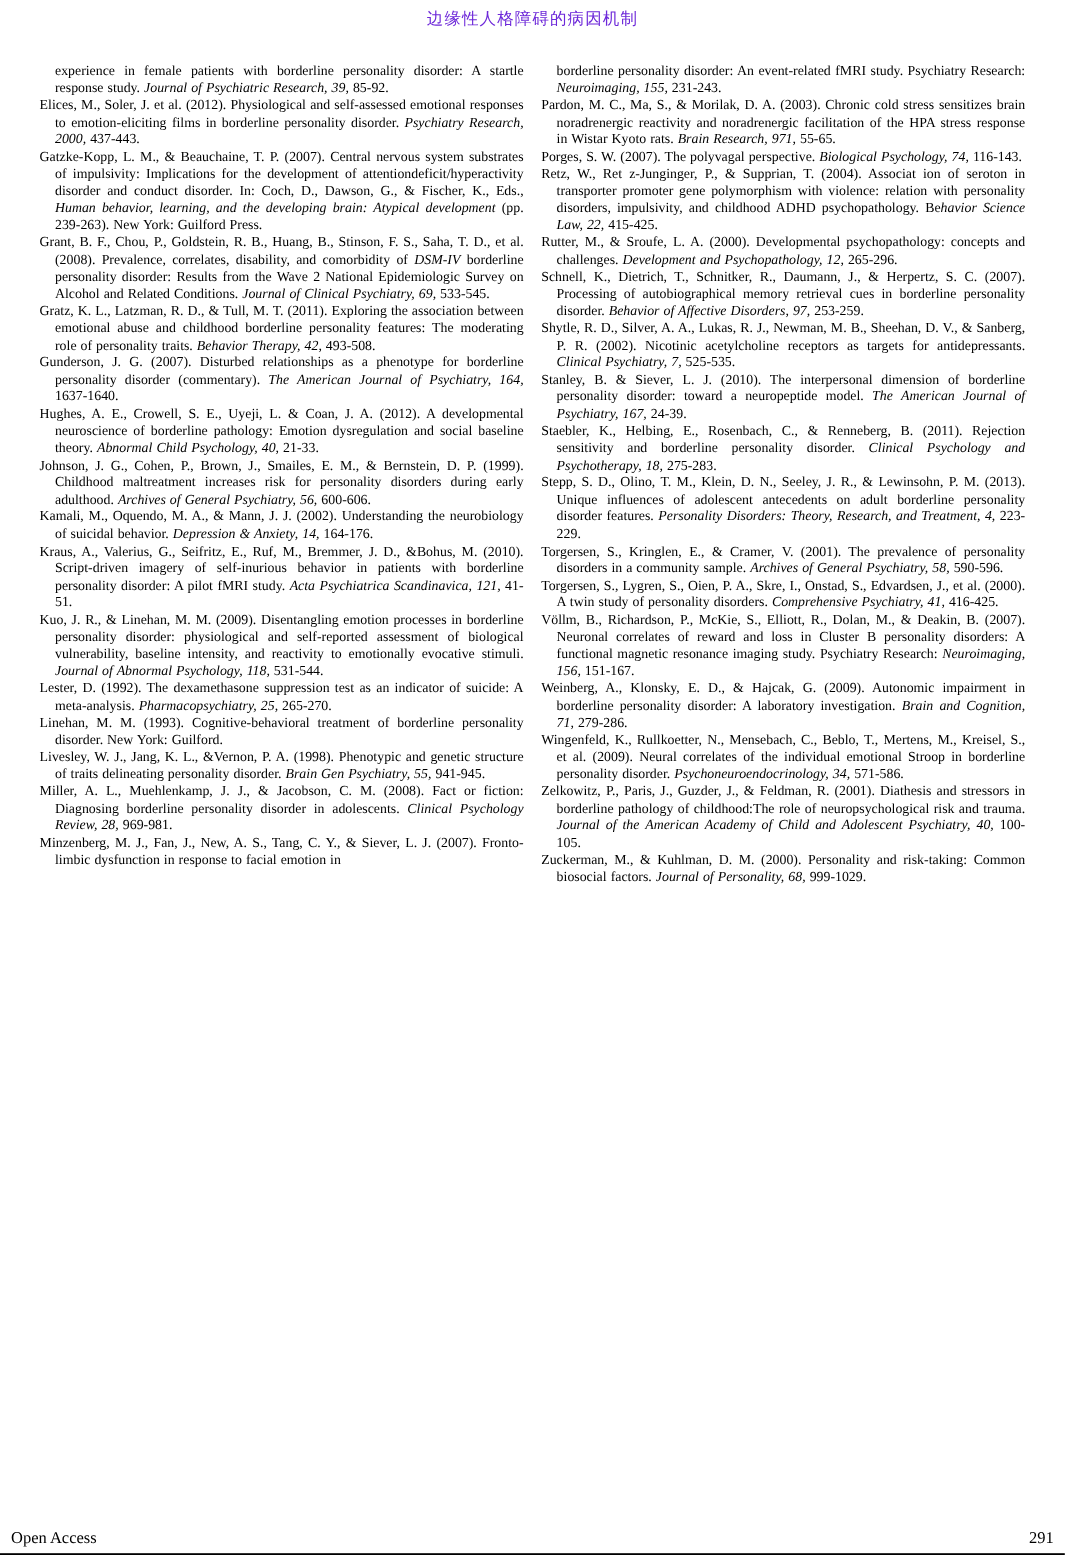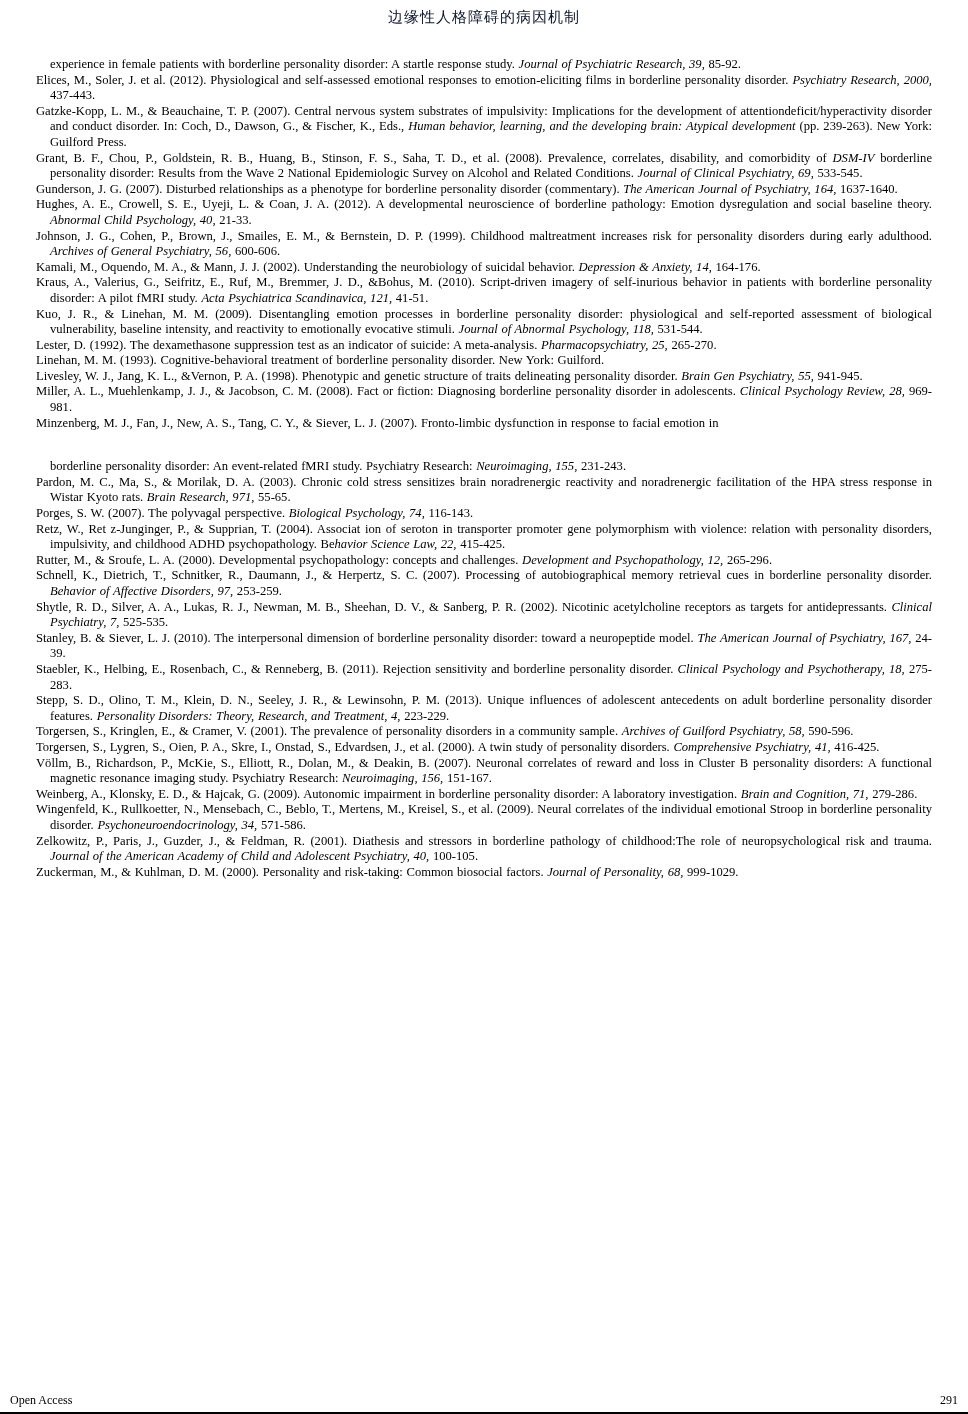--- a/index.html
+++ b/index.html
@@ -18,28 +18,27 @@
   .page {
     position: relative;
     box-sizing: border-box;
     width: 968px;
     height: 1414px;
     padding: 8px 36px 0 36px;
   }
   .page-title {
     text-align: center;
     font-size: 15px;
-    color: #0f172a;
+    color: #6d28d9;
     letter-spacing: 1px;
   }
   .columns {
     display: flex;
-    gap: 28px;
+    gap: 16px;
     margin-top: 30px;
-    flex-direction: column;
   }
   .col {
     flex: 1 1 0;
     text-align: justify;
     font-size: 12.6px;
     line-height: 15.6px;
   }
   .ref {
     margin: 0;
     padding-left: 14px;
@@ -49,21 +48,21 @@
   .ref.cont {
     text-indent: 0;
   }
   .footer {
     position: absolute;
     left: 10px;
     right: 10px;
     bottom: 6px;
     display: flex;
     justify-content: space-between;
-    font-size: 12px;
+    font-size: 15px;
   }
   .bottom-rule {
     position: absolute;
     left: 0;
     right: 0;
     bottom: 0;
     border-top: 2px solid #000000;
     height: 0;
   }
 </style>
@@ -73,20 +72,21 @@
 <div class="page">
 
   <div class="page-title">边缘性人格障碍的病因机制</div>
 
   <div class="columns">
     <div class="col" id="col-left">
         <p class="ref cont">experience in female patients with borderline personality disorder: A startle response study. <i>Journal of Psychiatric Research, 39,</i> 85-92.</p>
         <p class="ref">Elices, M., Soler, J. et al. (2012). Physiological and self-assessed emotional responses to emotion-eliciting films in borderline personality disorder. <i>Psychiatry Research, 2000,</i> 437-443.</p>
         <p class="ref">Gatzke-Kopp, L. M., &amp; Beauchaine, T. P. (2007). Central nervous system substrates of impulsivity: Implications for the development of attentiondeficit/hyperactivity disorder and conduct disorder. In: Coch, D., Dawson, G., &amp; Fischer, K., Eds., <i>Human behavior, learning, and the developing brain: Atypical development</i> (pp. 239-263). New York: Guilford Press.</p>
         <p class="ref">Grant, B. F., Chou, P., Goldstein, R. B., Huang, B., Stinson, F. S., Saha, T. D., et al. (2008). Prevalence, correlates, disability, and comorbidity of <i>DSM-IV</i> borderline personality disorder: Results from the Wave 2 National Epidemiologic Survey on Alcohol and Related Conditions. <i>Journal of Clinical Psychiatry, 69,</i> 533-545.</p>
+        <p class="ref">Gratz, K. L., Latzman, R. D., &amp; Tull, M. T. (2011). Exploring the association between emotional abuse and childhood borderline personality features: The moderating role of personality traits. <i>Behavior Therapy, 42,</i> 493-508.</p>
         <p class="ref">Gunderson, J. G. (2007). Disturbed relationships as a phenotype for borderline personality disorder (commentary). <i>The American Journal of Psychiatry, 164,</i> 1637-1640.</p>
         <p class="ref">Hughes, A. E., Crowell, S. E., Uyeji, L. &amp; Coan, J. A. (2012). A developmental neuroscience of borderline pathology: Emotion dysregulation and social baseline theory. <i>Abnormal Child Psychology, 40,</i> 21-33.</p>
         <p class="ref">Johnson, J. G., Cohen, P., Brown, J., Smailes, E. M., &amp; Bernstein, D. P. (1999). Childhood maltreatment increases risk for personality disorders during early adulthood. <i>Archives of General Psychiatry, 56,</i> 600-606.</p>
         <p class="ref">Kamali, M., Oquendo, M. A., &amp; Mann, J. J. (2002). Understanding the neurobiology of suicidal behavior. <i>Depression &amp; Anxiety, 14,</i> 164-176.</p>
         <p class="ref">Kraus, A., Valerius, G., Seifritz, E., Ruf, M., Bremmer, J. D., &amp;Bohus, M. (2010). Script-driven imagery of self-inurious behavior in patients with borderline personality disorder: A pilot fMRI study. <i>Acta Psychiatrica Scandinavica, 121,</i> 41-51.</p>
         <p class="ref">Kuo, J. R., &amp; Linehan, M. M. (2009). Disentangling emotion processes in borderline personality disorder: physiological and self-reported assessment of biological vulnerability, baseline intensity, and reactivity to emotionally evocative stimuli. <i>Journal of Abnormal Psychology, 118,</i> 531-544.</p>
         <p class="ref">Lester, D. (1992). The dexamethasone suppression test as an indicator of suicide: A meta-analysis. <i>Pharmacopsychiatry, 25,</i> 265-270.</p>
         <p class="ref">Linehan, M. M. (1993). Cognitive-behavioral treatment of borderline personality disorder. New York: Guilford.</p>
         <p class="ref">Livesley, W. J., Jang, K. L., &amp;Vernon, P. A. (1998). Phenotypic and genetic structure of traits delineating personality disorder. <i>Brain Gen Psychiatry, 55,</i> 941-945.</p>
         <p class="ref">Miller, A. L., Muehlenkamp, J. J., &amp; Jacobson, C. M. (2008). Fact or fiction: Diagnosing borderline personality disorder in adolescents. <i>Clinical Psychology Review, 28,</i> 969-981.</p>
@@ -96,21 +96,21 @@
         <p class="ref cont">borderline personality disorder: An event-related fMRI study. Psychiatry Research: <i>Neuroimaging, 155,</i> 231-243.</p>
         <p class="ref">Pardon, M. C., Ma, S., &amp; Morilak, D. A. (2003). Chronic cold stress sensitizes brain noradrenergic reactivity and noradrenergic facilitation of the HPA stress response in Wistar Kyoto rats. <i>Brain Research, 971,</i> 55-65.</p>
         <p class="ref">Porges, S. W. (2007). The polyvagal perspective. <i>Biological Psychology, 74,</i> 116-143.</p>
         <p class="ref">Retz, W., Ret z-Junginger, P., &amp; Supprian, T. (2004). Associat ion of seroton in transporter promoter gene polymorphism with violence: relation with personality disorders, impulsivity, and childhood ADHD psychopathology. Be<i>havior Science Law, 22,</i> 415-425.</p>
         <p class="ref">Rutter, M., &amp; Sroufe, L. A. (2000). Developmental psychopathology: concepts and challenges. <i>Development and Psychopathology, 12,</i> 265-296.</p>
         <p class="ref">Schnell, K., Dietrich, T., Schnitker, R., Daumann, J., &amp; Herpertz, S. C. (2007). Processing of autobiographical memory retrieval cues in borderline personality disorder. <i>Behavior of Affective Disorders, 97,</i> 253-259.</p>
         <p class="ref">Shytle, R. D., Silver, A. A., Lukas, R. J., Newman, M. B., Sheehan, D. V., &amp; Sanberg, P. R. (2002). Nicotinic acetylcholine receptors as targets for antidepressants. <i>Clinical Psychiatry, 7,</i> 525-535.</p>
         <p class="ref">Stanley, B. &amp; Siever, L. J. (2010). The interpersonal dimension of borderline personality disorder: toward a neuropeptide model. <i>The American Journal of Psychiatry, 167,</i> 24-39.</p>
         <p class="ref">Staebler, K., Helbing, E., Rosenbach, C., &amp; Renneberg, B. (2011). Rejection sensitivity and borderline personality disorder. <i>Clinical Psychology and Psychotherapy, 18,</i> 275-283.</p>
         <p class="ref">Stepp, S. D., Olino, T. M., Klein, D. N., Seeley, J. R., &amp; Lewinsohn, P. M. (2013). Unique influences of adolescent antecedents on adult borderline personality disorder features. <i>Personality Disorders: Theory, Research, and Treatment, 4,</i> 223-229.</p>
-        <p class="ref">Torgersen, S., Kringlen, E., &amp; Cramer, V. (2001). The prevalence of personality disorders in a community sample. <i>Archives of Guilford Psychiatry, 58,</i> 590-596.</p>
+        <p class="ref">Torgersen, S., Kringlen, E., &amp; Cramer, V. (2001). The prevalence of personality disorders in a community sample. <i>Archives of General Psychiatry, 58,</i> 590-596.</p>
         <p class="ref">Torgersen, S., Lygren, S., Oien, P. A., Skre, I., Onstad, S., Edvardsen, J., et al. (2000). A twin study of personality disorders. <i>Comprehensive Psychiatry, 41,</i> 416-425.</p>
         <p class="ref">Völlm, B., Richardson, P., McKie, S., Elliott, R., Dolan, M., &amp; Deakin, B. (2007). Neuronal correlates of reward and loss in Cluster B personality disorders: A functional magnetic resonance imaging study. Psychiatry Research: <i>Neuroimaging, 156,</i> 151-167.</p>
         <p class="ref">Weinberg, A., Klonsky, E. D., &amp; Hajcak, G. (2009). Autonomic impairment in borderline personality disorder: A laboratory investigation. <i>Brain and Cognition, 71,</i> 279-286.</p>
         <p class="ref">Wingenfeld, K., Rullkoetter, N., Mensebach, C., Beblo, T., Mertens, M., Kreisel, S., et al. (2009). Neural correlates of the individual emotional Stroop in borderline personality disorder. <i>Psychoneuroendocrinology, 34,</i> 571-586.</p>
         <p class="ref">Zelkowitz, P., Paris, J., Guzder, J., &amp; Feldman, R. (2001). Diathesis and stressors in borderline pathology of childhood:The role of neuropsychological risk and trauma. <i>Journal of the American Academy of Child and Adolescent Psychiatry, 40,</i> 100-105.</p>
         <p class="ref">Zuckerman, M., &amp; Kuhlman, D. M. (2000). Personality and risk-taking: Common biosocial factors. <i>Journal of Personality, 68,</i> 999-1029.</p>
       </div>
   </div>
 
   <div class="footer">

